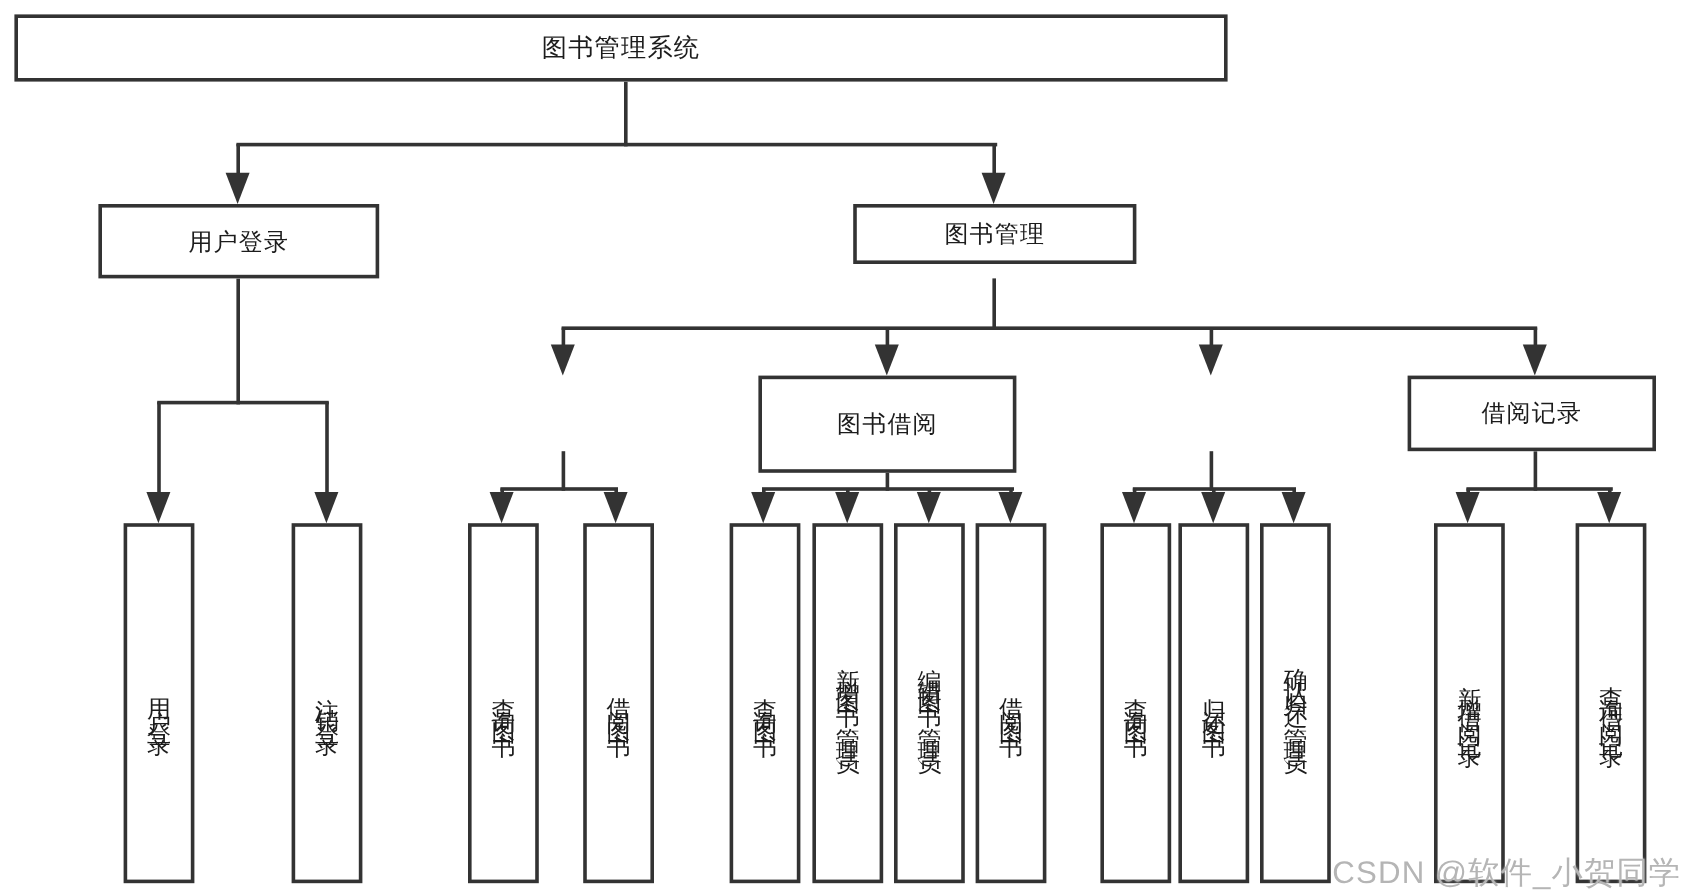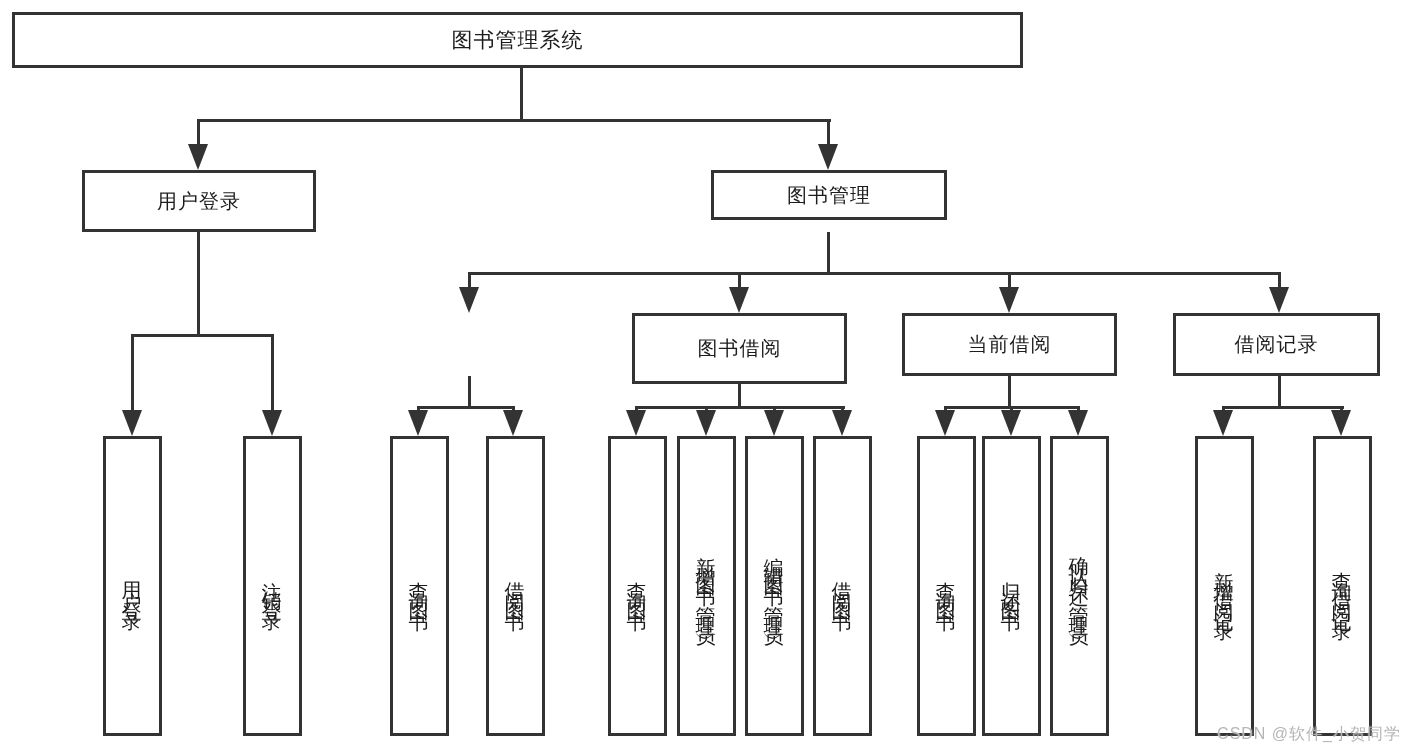--- a/index.html
+++ b/index.html
@@ -52,21 +52,21 @@
     content:"";position:absolute;left:9px;top:0;bottom:20px;width:3px;background:var(--line);
   }
   .ar::after{
     content:"";position:absolute;left:0;bottom:0;width:0;height:0;
     border-left:10.5px solid transparent;border-right:10.5px solid transparent;
     border-top:26px solid var(--line);
   }
   .watermark{
     position:absolute;
     right:4px;bottom:2px;
-    font-size:16px;
+    font-size:26px;
     color:var(--watermark);
     letter-spacing:1px;
     text-shadow:0 0 2px rgba(255,255,255,.8);
     pointer-events:none;
   }
 </style>
 </head>
 <body>
 
 <div class="canvas">
@@ -109,22 +109,21 @@
   <div class="vline" style="left:1278px;top:376px;height:33px"></div>
   <div class="hline" style="left:1222px;top:406px;width:122px"></div>
   <div class="ar" style="left:1213px;top:407px;height:29px"></div>
   <div class="ar" style="left:1331px;top:407px;height:29px"></div>
 
   <div class="box root" style="left:12px;top:12px;width:1011px;height:56px">图书管理系统</div>
 
   <div class="box" style="left:82px;top:170px;width:234px;height:62px">用户登录</div>
   <div class="box" style="left:711px;top:170px;width:236px;height:50px">图书管理</div>
 
-  <div class="box" style="left:632px;top:313px;width:215px;height:71px">图书借阅</div>
-  <div class="box" style="left:902px;top:313px;width:215px;height:63px">当前借阅</div>
+  <div class="box" style="left:632px;top:313px;width:215px;height:81px">图书借阅</div>
   <div class="box" style="left:1173px;top:313px;width:207px;height:63px">借阅记录</div>
 
   <div class="leaf" style="left:103px">
     <span class="vtext">用户登录</span>
   </div>
   <div class="leaf" style="left:243px">
     <span class="vtext">注销登录</span>
   </div>
 
   <div class="leaf" style="left:390px">

